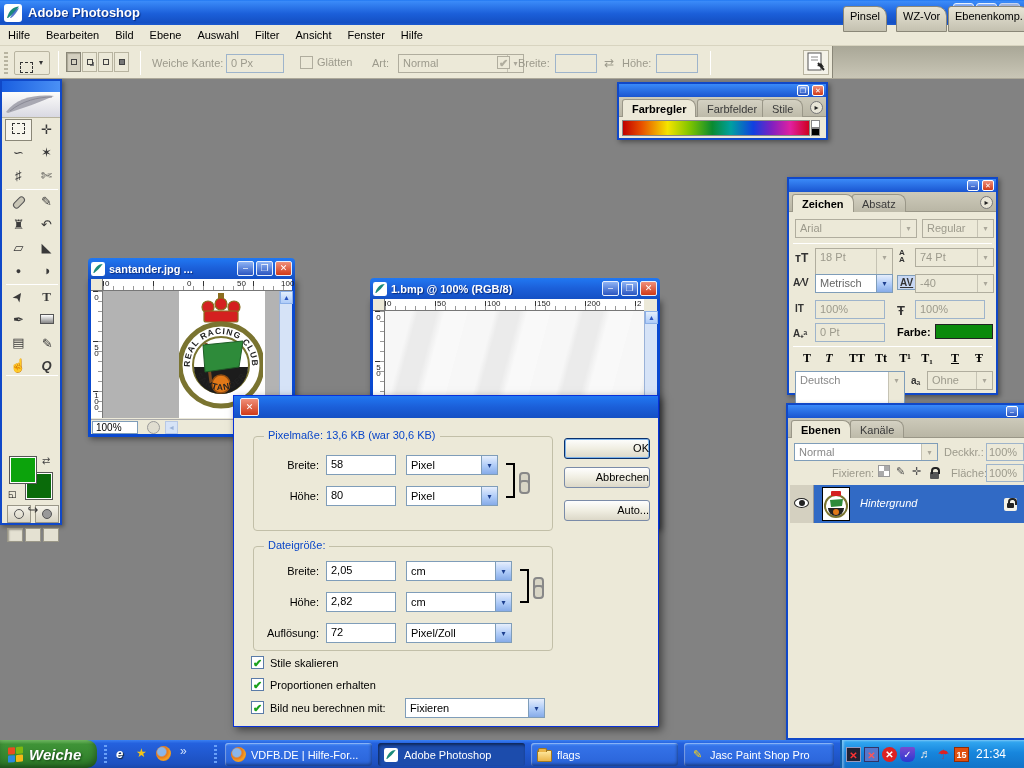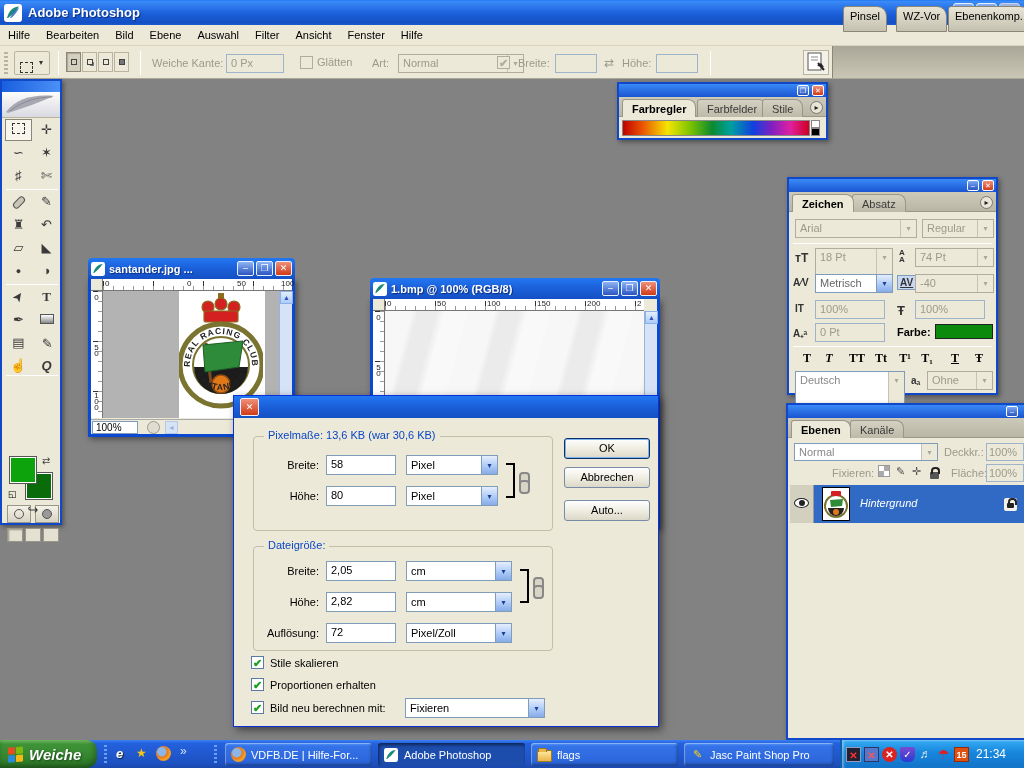--- a/index.html
+++ b/index.html
@@ -81,21 +81,21 @@
 .corner{position:absolute;width:12px;height:12px;background:#ece9d8;border-right:1px solid #777;border-bottom:1px solid #777}
 .sbv{position:absolute;width:13px;background:#d6e3f7;border-left:1px solid #9ab2d8}
 .sbtn{position:absolute;width:13px;height:13px;background:linear-gradient(#e3eefc,#aecbf8);border:1px solid #8cb0e8;color:#2a55c0;font-size:7px;text-align:center;line-height:11px}
 
 #dlg{left:233px;top:395px;width:426px;height:332px;background:#ece9d8;border:1px solid #0831d9;box-shadow:3px 3px 8px rgba(0,0,0,.5);z-index:20}
 #dlg .dtbar{height:22px;background:linear-gradient(180deg,#2178f2,#1b5fd9 50%,#1450c4);display:flex;align-items:center;padding:0 4px}
 #dlg .dtx{color:#fff;font-weight:bold;font-size:12px;margin-left:4px;flex:1;text-shadow:1px 1px 1px #0a2c7c}
 .fs{position:absolute;border:1px solid #c2bfa8;border-radius:4px}
 .leg{position:absolute;top:-8px;left:10px;background:#ece9d8;padding:0 4px;color:#0a46c8;white-space:nowrap}
 .rlab{position:absolute;text-align:right}
-.btn{position:absolute;width:86px;height:21px;background:linear-gradient(#fefefe,#f0eee2 50%,#dcd8c8);border:1px solid #7a8ba8;border-radius:3px;text-align:center;line-height:19px;font-size:11px}
+.btn{position:absolute;width:86px;height:21px;background:linear-gradient(#fefefe,#f0eee2 50%,#dcd8c8);border:1px solid #7a8ba8;border-radius:3px;text-align:right;line-height:19px;font-size:11px}
 .btn.def{border:1px solid #0a316e;box-shadow:0 0 0 1px #7eb4ea inset}
 .brk{position:absolute;width:9px;border:2px solid #000;border-left:none}
 .chain{position:absolute;width:10px;height:18px}
 .chain::before,.chain::after{content:"";position:absolute;left:1px;width:7px;height:10px;border:2px solid #888;border-radius:4px;background:#d8d5c5}
 .chain::after{top:8px}
 
 .eye{display:inline-block;width:15px;height:10px;border:1px solid #222;border-radius:50%;background:#fff;position:relative}
 .eye::after{content:"";position:absolute;left:4px;top:1px;width:6px;height:6px;background:#222;border-radius:50%}
 .lockg{display:inline-block;width:9px;height:7px;background:#222;border-radius:1px;position:relative;vertical-align:middle}
 .lockg::before{content:"";position:absolute;left:1px;top:-5px;width:5px;height:5px;border:2px solid #222;border-bottom:none;border-radius:4px 4px 0 0}

